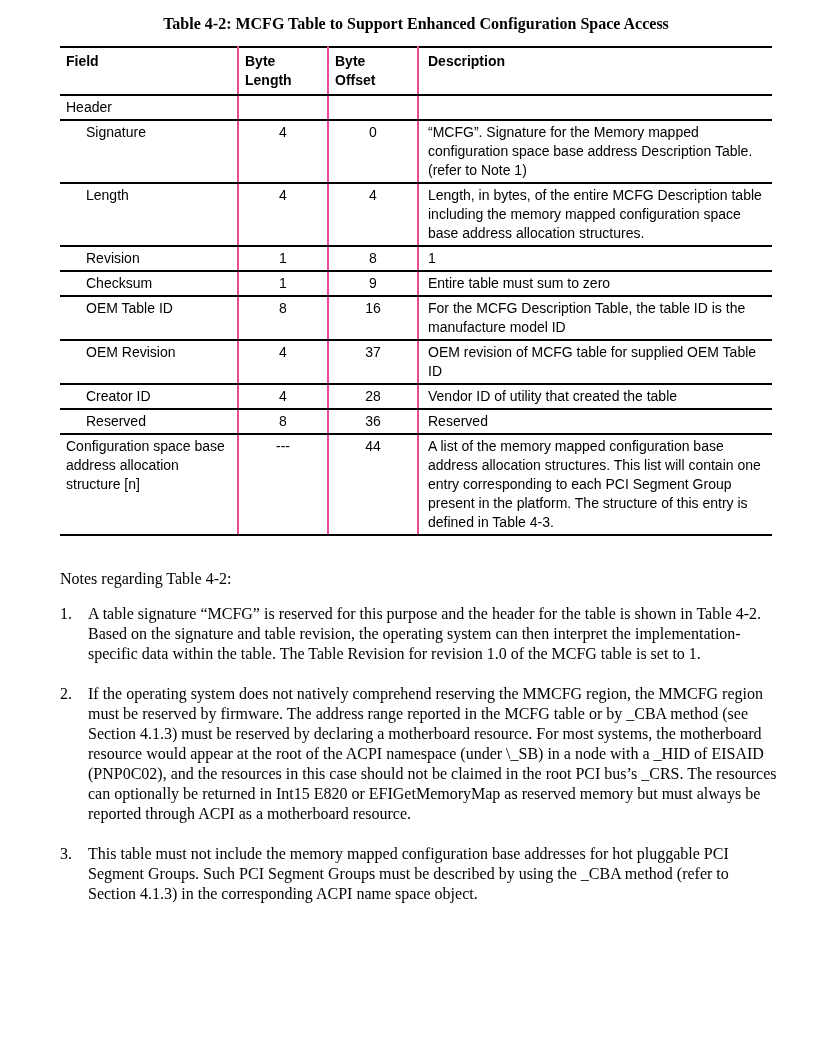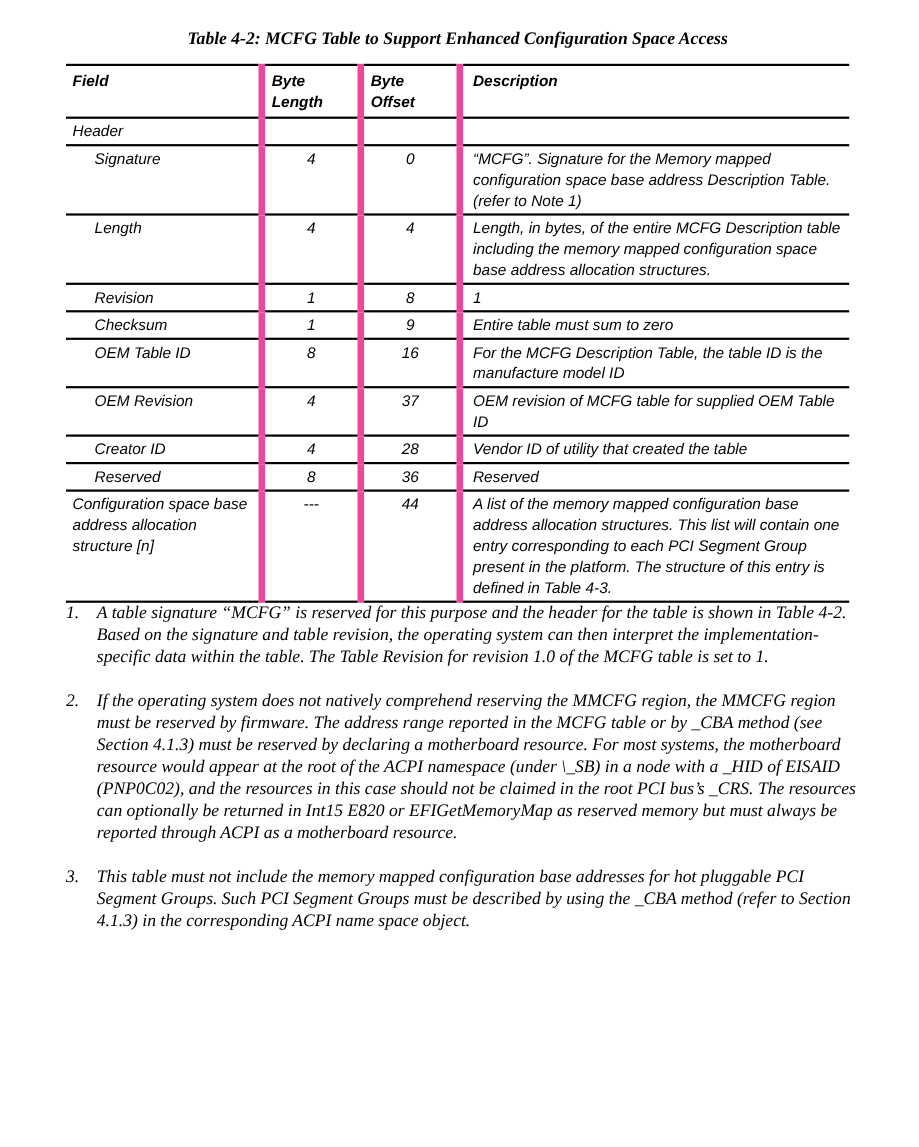--- a/index.html
+++ b/index.html
@@ -3,22 +3,21 @@
 <meta charset="utf-8">
 <style>
   html, body { margin: 0; padding: 0; background: #ffffff; }
   body {
     width: 835px; height: 1043px; overflow: hidden;
     color: #000; font-family: "Liberation Serif", serif;
   }
   .page {
     box-sizing: border-box;
     width: 835px; height: 1043px;
-    padding: 27px 55px 0 60px;
-    font-style: italic;
+    padding: 15px 55px 0 60px;
   }
   .caption {
     font-family: "Liberation Serif", serif;
     font-size: 16px; font-weight: bold;
     text-align: center;
     width: 712px;
     margin: 0 0 13px 0;
   }
   table.spec {
     border-collapse: collapse; table-layout: fixed;
@@ -27,21 +26,21 @@
     font-size: 14px; line-height: 19px;
     border-top: 2px solid #000;
   }
   .spec th, .spec td {
     border-bottom: 2px solid #000;
     vertical-align: top; text-align: left;
     padding: 2px 8px 2px 6px;
     font-weight: normal;
     word-wrap: break-word;
   }
-  .spec th + th, .spec td + td { border-left: 6px solid #ec4899; }
+  .spec th + th, .spec td + td { border-left: 2px solid #ec4899; }
   .spec thead th { font-weight: bold; padding-top: 4px; padding-bottom: 4px; }
   .spec .num { text-align: center; padding-left: 4px; padding-right: 4px; }
   .spec td.indent { padding-left: 26px; }
   .spec th.desc, .spec td.desc { padding-left: 9px; }
   .notes-heading {
     font-size: 16px; font-weight: normal;
     margin: 34px 0 16px 0;
   }
   .note {
     display: flex;
@@ -131,20 +130,21 @@
         </tr>
         <tr>
           <td class="field">Configuration space base address allocation structure [n]</td>
           <td class="num">---</td>
           <td class="num">44</td>
           <td class="desc">A list of the memory mapped configuration base address allocation structures.  This list will contain one entry corresponding to each PCI Segment Group present in the platform.  The structure of this entry is defined in Table 4-3.</td>
         </tr>
       </tbody>
   </table>
 
+  <p class="notes-heading">Notes regarding Table 4-2:</p>
 
   <div id="notes-list">
       <div class="note">
         <span class="note-num">1.</span>
         <span class="note-body">A table signature “MCFG” is reserved for this purpose and the header for the table is shown in Table 4-2.  Based on the signature and table revision, the operating system can then interpret the implementation-specific data within the table.  The Table Revision for revision 1.0 of the MCFG table is set to 1.</span>
       </div>
       <div class="note">
         <span class="note-num">2.</span>
         <span class="note-body">If the operating system does not natively comprehend reserving the MMCFG region, the MMCFG region must be reserved by firmware.  The address range reported in the MCFG table or by _CBA method (see Section 4.1.3) must be reserved by declaring a motherboard resource.  For most systems, the motherboard resource would appear at the root of the ACPI namespace (under \_SB) in a node with a _HID of EISAID (PNP0C02), and the resources in this case should not be claimed in the root PCI bus’s _CRS.  The resources can optionally be returned in Int15 E820 or EFIGetMemoryMap as reserved memory but must always be reported through ACPI as a motherboard resource.</span>
       </div>

